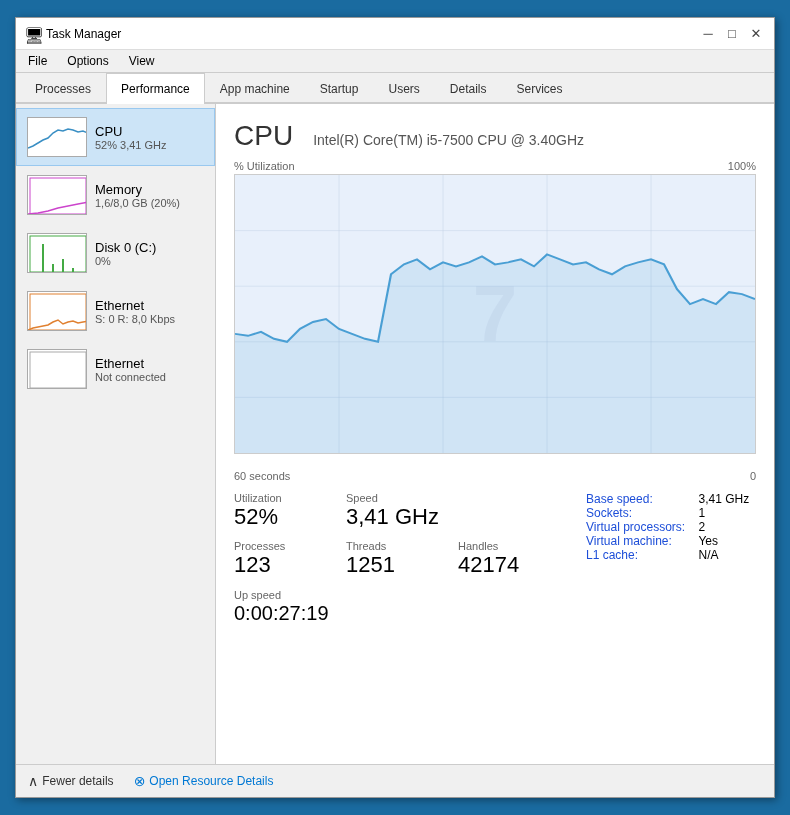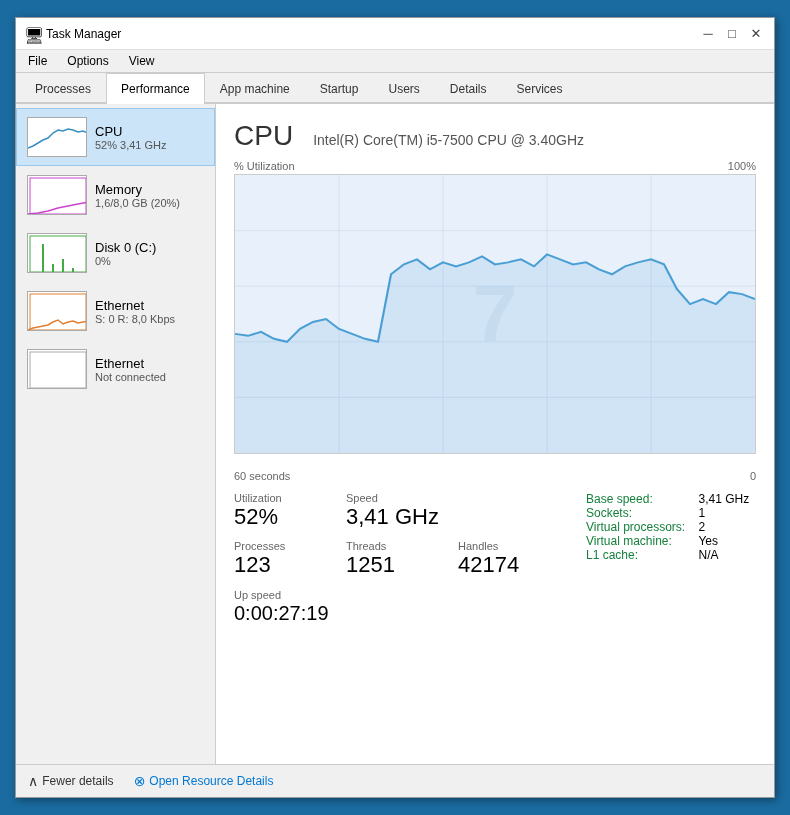--- a/index.html
+++ b/index.html
@@ -181,21 +181,21 @@
     .chart-time-row {
       display: flex;
       justify-content: space-between;
       font-size: 11px;
       color: #666;
       margin-top: 16px;
     }
     .stat-block {}
     .stat-label { font-size: 11px; color: #666; }
     .stat-value { font-size: 22px; font-weight: 400; color: #000000; line-height: 1.2; }
-    .rs-label { color: #15803d; margin-left: 30px; }
+    .rs-label { color: #1d4ed8; margin-left: 30px; }
     .rs-value { color: #000; font-weight: 400; }
     .bottom-bar {
       display: flex;
       align-items: center;
       padding: 8px 12px;
       background: #f0f0f0;
       border-top: 1px solid #ccc;
       gap: 20px;
     }
     .bottom-btn {

